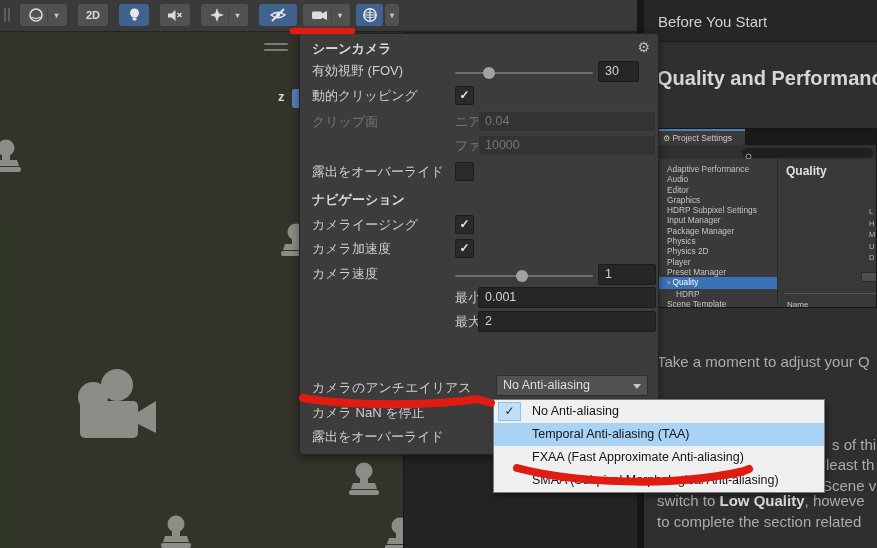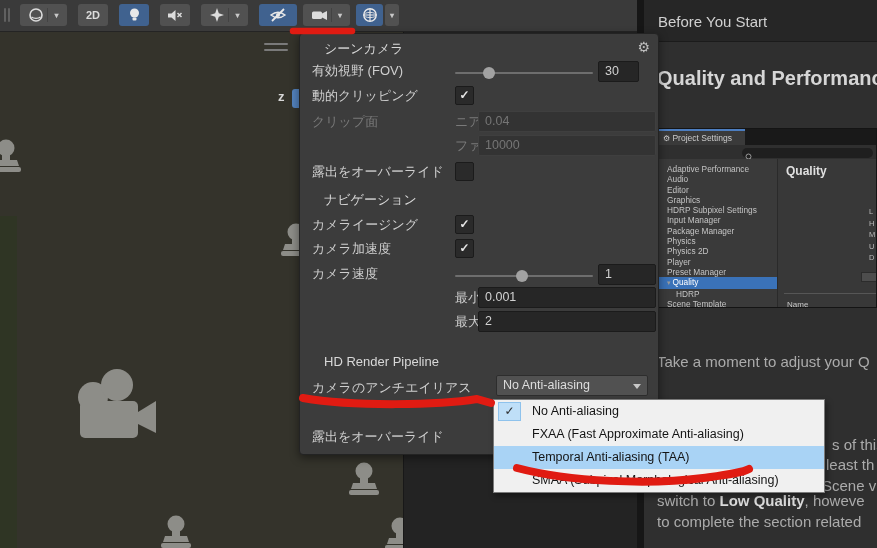--- a/index.html
+++ b/index.html
@@ -25,21 +25,21 @@
   .sil{fill:#8d8d88;}
   #zlabel{color:#d8d8d8;font-size:13px;font-weight:bold;}
   #zbar{width:10px;height:19px;background:#5382bd;border-radius:3px 0 0 3px;}
   .handleline{width:24px;height:2px;background:#7a7a7a;border-radius:1px;margin-bottom:4px;}
 
   
   #popup{left:299px;top:33px;width:360px;height:422px;background:#3c3c3c;
          border:1px solid #232323;border-radius:4px;box-shadow:0 3px 10px rgba(0,0,0,.45);z-index:10;box-sizing:border-box;}
   #popup .lbl{position:absolute;left:12px;color:#cfcfcf;font-size:13px;line-height:18px;white-space:nowrap;}
   #popup .lblg{color:#7a7a7a;}
-  #popup .bold{font-weight:normal;color:#d8d8d8;margin-left:12px;}
+  #popup .bold{font-weight:bold;color:#d8d8d8;}
   .field{position:absolute;background:#262626;border:1px solid #1b1b1b;border-radius:2px;
          color:#d2d2d2;font-size:12.5px;line-height:19px;padding-left:6px;box-sizing:border-box;}
   .fieldg{background:#333333;border-color:#3f3f3f;color:#757575;}
   .cb{position:absolute;width:17px;height:17px;background:#2a2a2a;border:1px solid #1b1b1b;border-radius:2px;
       color:#e8e8e8;font-size:12px;font-weight:bold;text-align:center;line-height:16px;}
   .track{position:absolute;height:2px;background:#6e6e6e;border-radius:1px;}
   .knob{position:absolute;width:12px;height:12px;border-radius:50%;background:#a2a2a2;}
   #gear{position:absolute;right:8px;top:5px;color:#bdbdbd;font-size:14px;}
   .select{position:absolute;background:#515151;border:1px solid #2d2d2d;border-radius:2px;
           color:#dddddd;font-size:12.5px;line-height:19px;padding:0 6px;box-sizing:border-box;}
@@ -304,41 +304,41 @@
     <div class="lbl" style="top:231px">カメラ速度</div>
     <div class="track" style="left:155px;top:241px;width:138px"></div>
     <div class="knob" style="left:216px;top:236px"></div>
     <div class="field" style="left:298px;top:230px;width:58px;height:21px">1</div>
 
     <div class="lbl" style="left:155px;top:255px">最小</div>
     <div class="field" style="left:178px;top:253px;width:178px;height:21px">0.001</div>
     <div class="lbl" style="left:155px;top:279px">最大</div>
     <div class="field" style="left:178px;top:277px;width:178px;height:21px">2</div>
 
-    <div class="lbl bold" style="top:319px">HD Render Pipeline</div>
 
     <div class="lbl" style="top:345px">カメラのアンチエイリアス</div>
     <div class="select" style="left:196px;top:341px;width:152px;height:21px">
       <span>No Anti-aliasing</span>
       <span class="sarr"></span>
     </div>
 
+    <div class="lbl" style="top:370px">カメラ NaN を停止</div>
     <div class="lbl" style="top:394px">露出をオーバーライド</div>
   </div>
 
   <div id="menu" class="abs">
     <div class="mrow">
       <span class="mcheck">✓</span>
       <span>No Anti-aliasing</span>
     </div>
+    <div class="mrow hl">
+      <span>Temporal Anti-aliasing (TAA)</span>
+    </div>
     <div class="mrow">
       <span>FXAA (Fast Approximate Anti-aliasing)</span>
-    </div>
-    <div class="mrow hl">
-      <span>Temporal Anti-aliasing (TAA)</span>
     </div>
     <div class="mrow">
       <span>SMAA (Subpixel Morphological Anti-aliasing)</span>
     </div>
   </div>
 
   <svg id="redink" class="abs" width="877" height="548">
     <path d="M293 31 L352 31" stroke="#e01b12" stroke-width="6.5" stroke-linecap="round" fill="none"></path>
     <path d="M303 398 C 355 407, 440 405, 477 399 L 491 403" stroke="#e01b12" stroke-width="8" stroke-linecap="round" fill="none"></path>
     <path d="M517 468 C 570 482, 650 485, 703 478 C 725 475 742 473 749 469" stroke="#e01b12" stroke-width="8" stroke-linecap="round" fill="none"></path>

